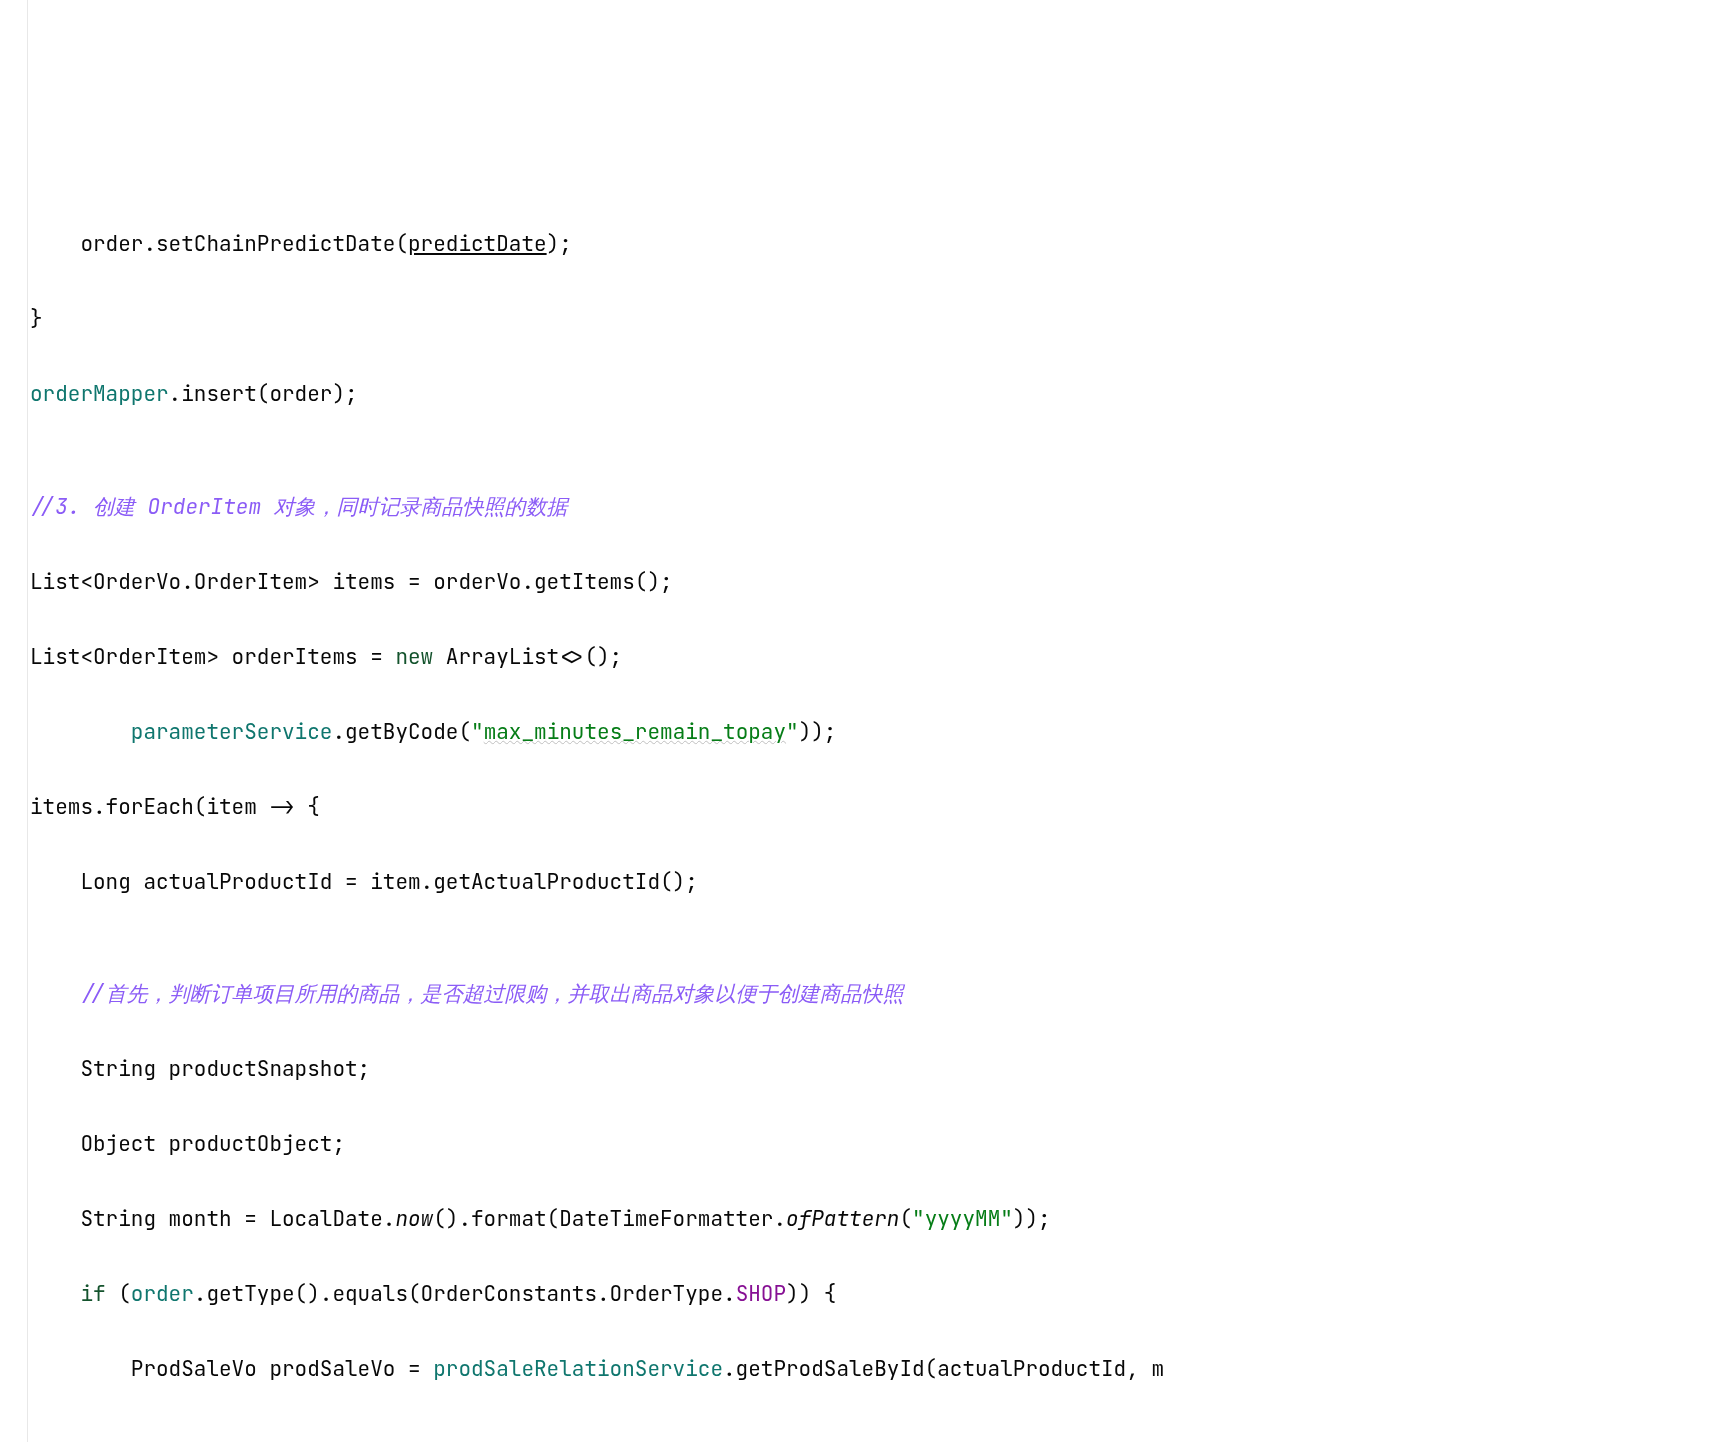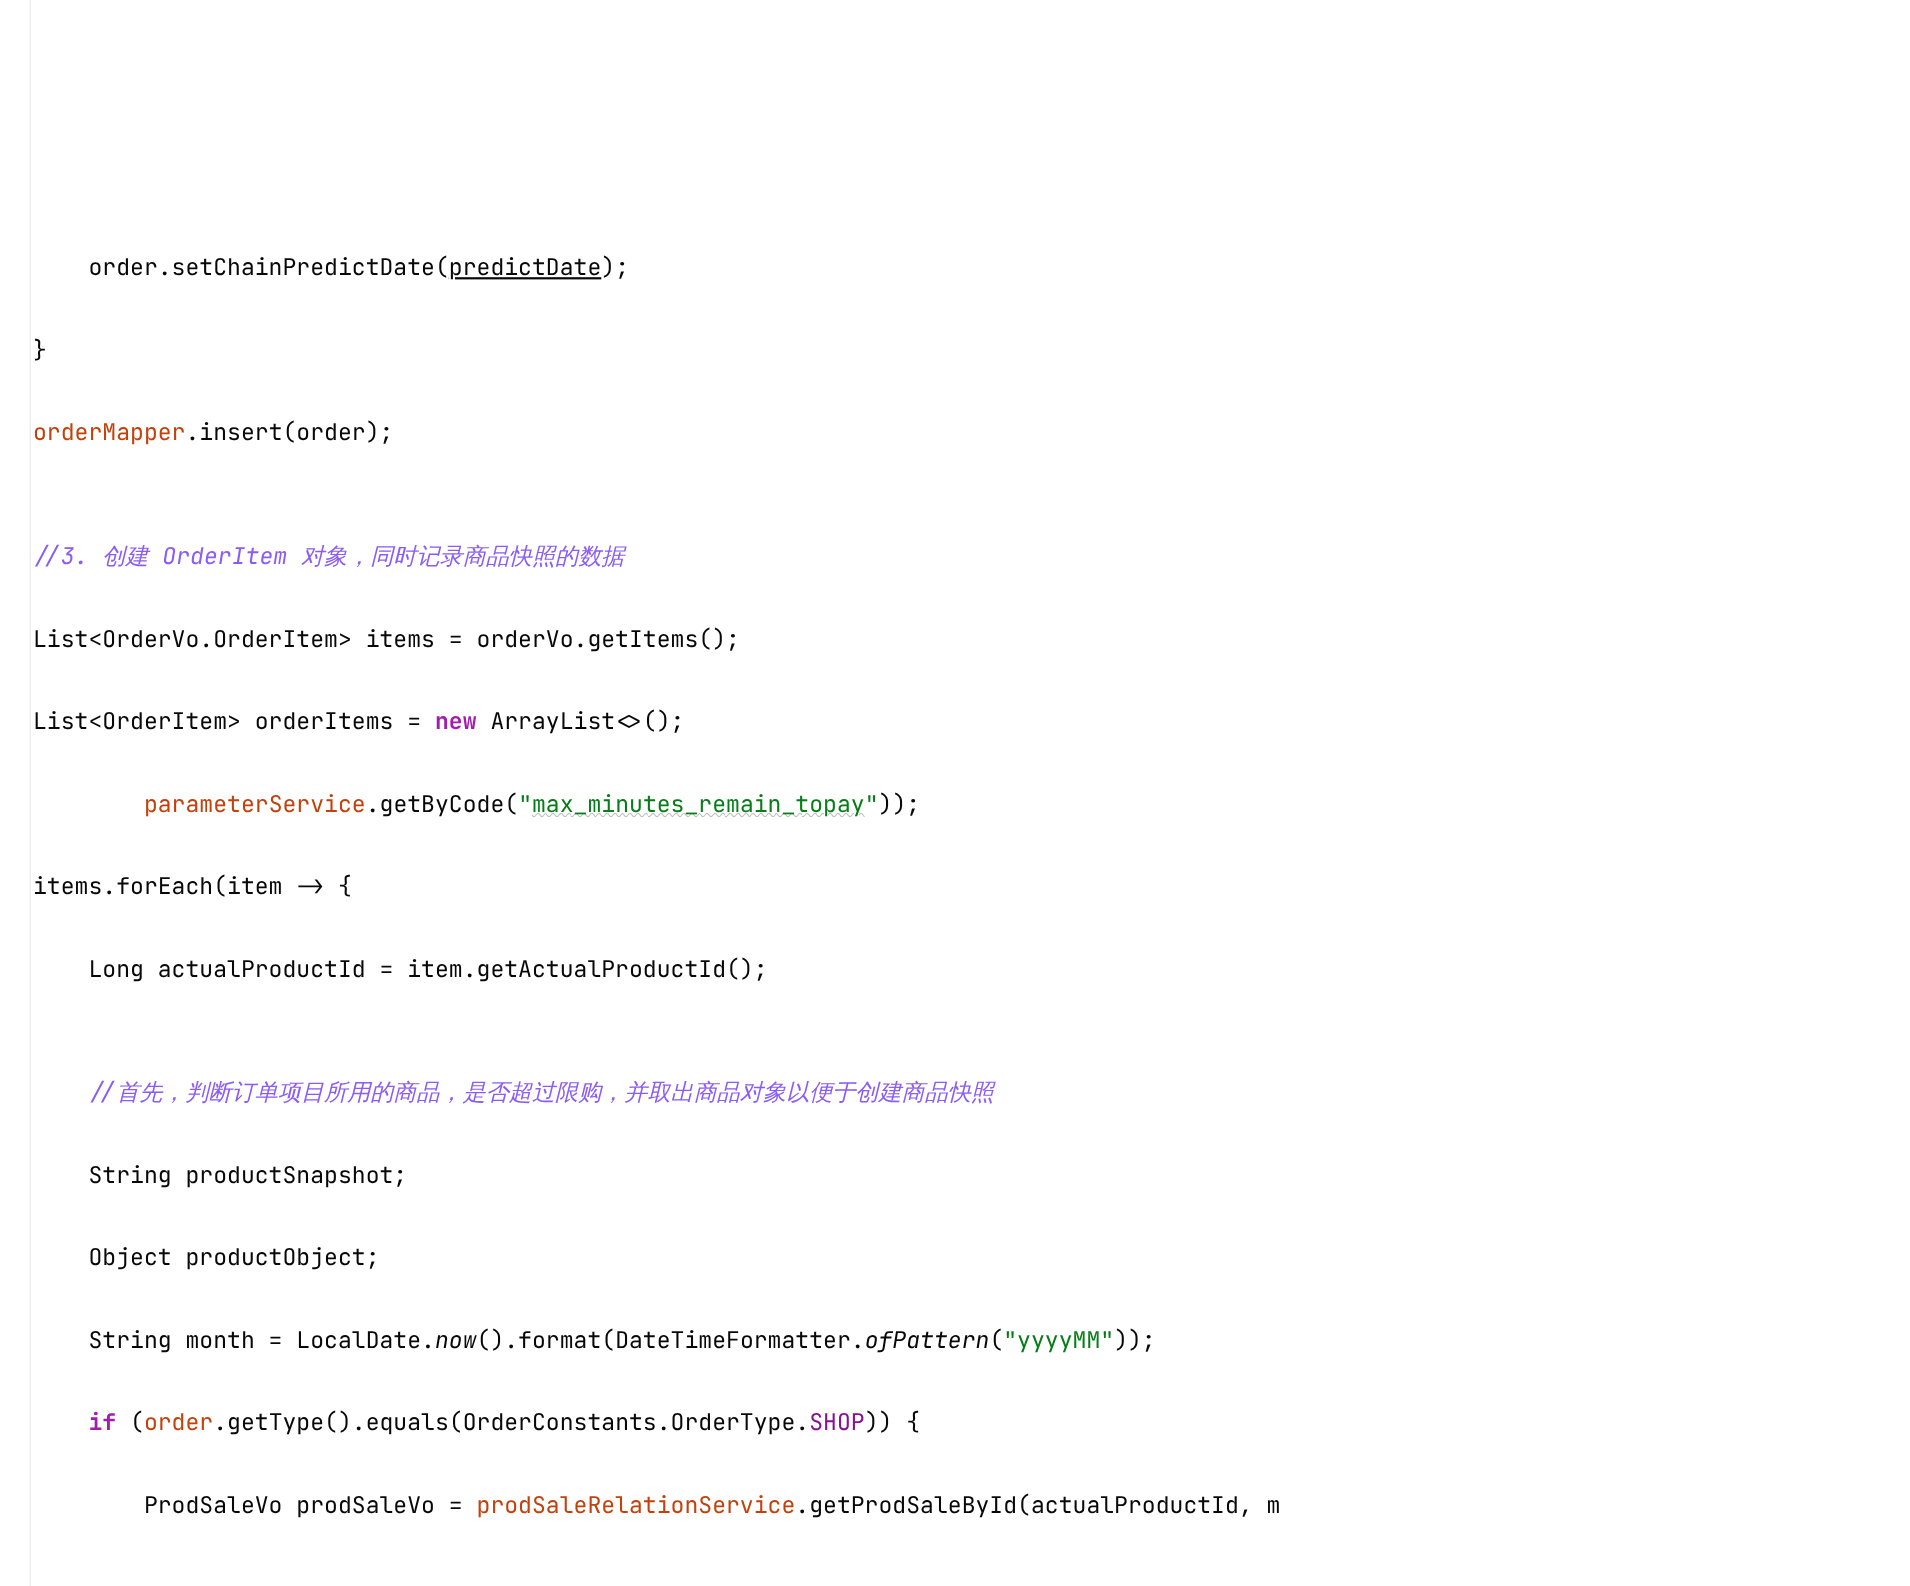--- a/index.html
+++ b/index.html
@@ -18,22 +18,22 @@
     }
     .gutter-area {
       position: absolute;
       left: 0;
       top: 0;
       width: 28px;
       height: 100%;
       border-right: 1px solid #e8e8e8;
     }
     .line { display: block; }
-    .kw { color: #a21caf; font-weight: bold; }
-    .field { color: #c2410c; text-align: right; }
+    .kw { color: #14532d; }
+    .field { color: #0f766e; text-align: right; }
     .str { color: #067d17; }
     .cmt { color: #8b5cf6; font-style: italic; }
     .static-ref { font-style: italic; }
     .const { color: #871094; }
     .underline-param { text-decoration: underline; text-decoration-color: #080808; }
     .squiggle {
       text-decoration: underline wavy #c0c0c0;
       text-decoration-thickness: 1px;
     }
   </style>

